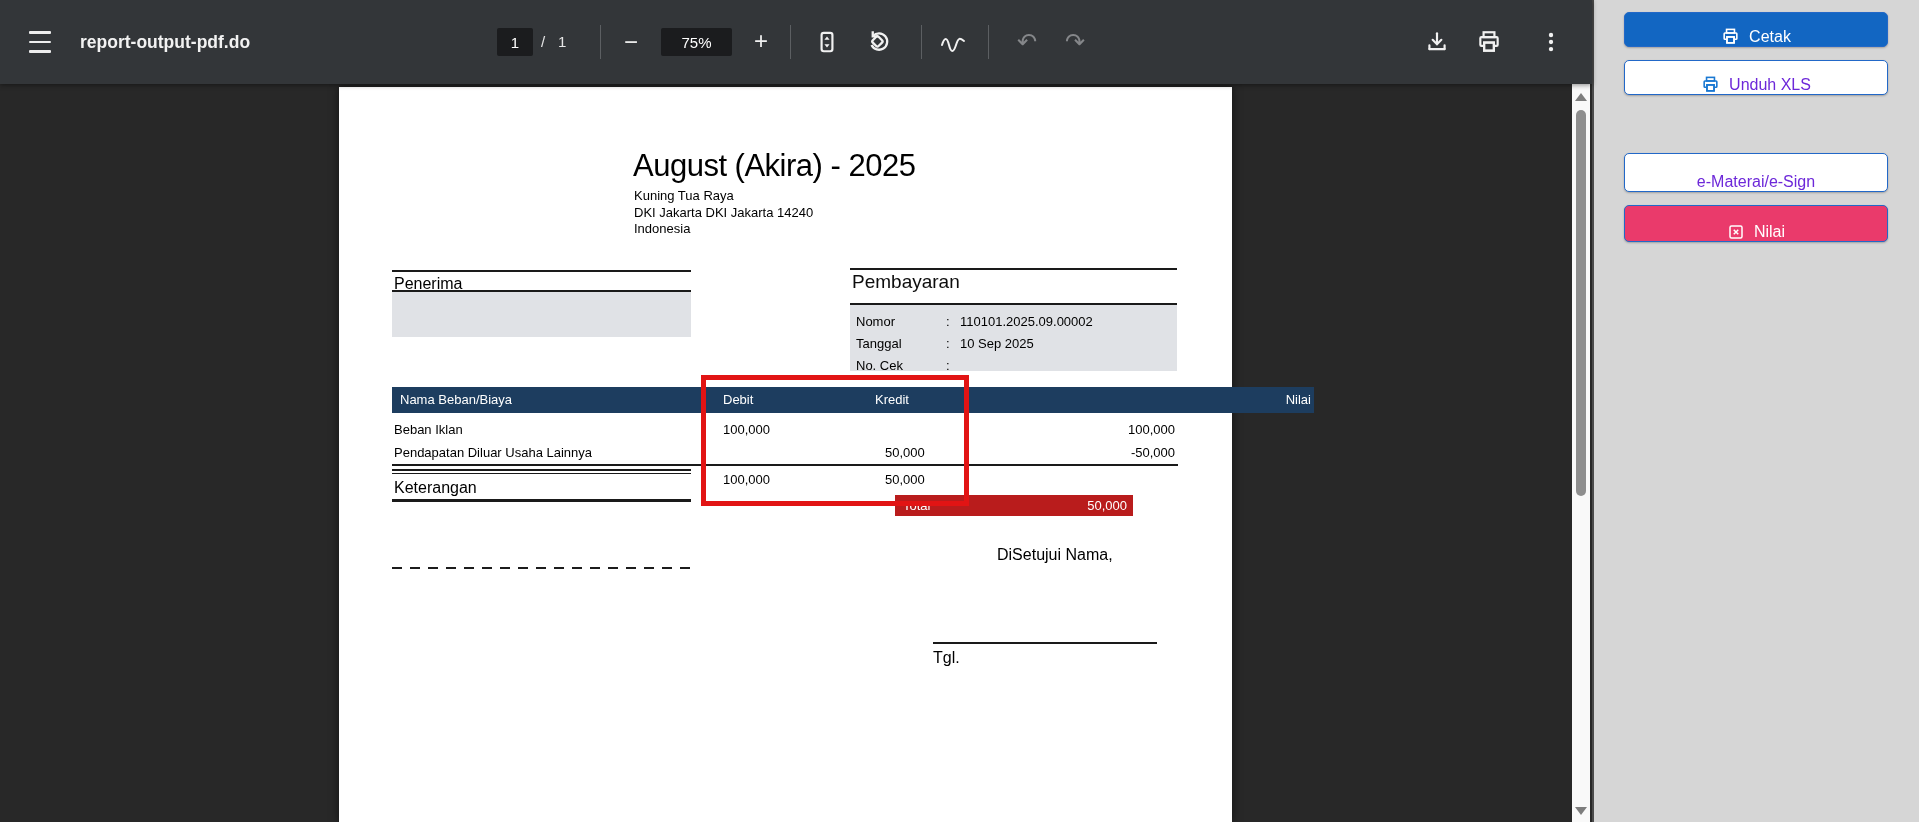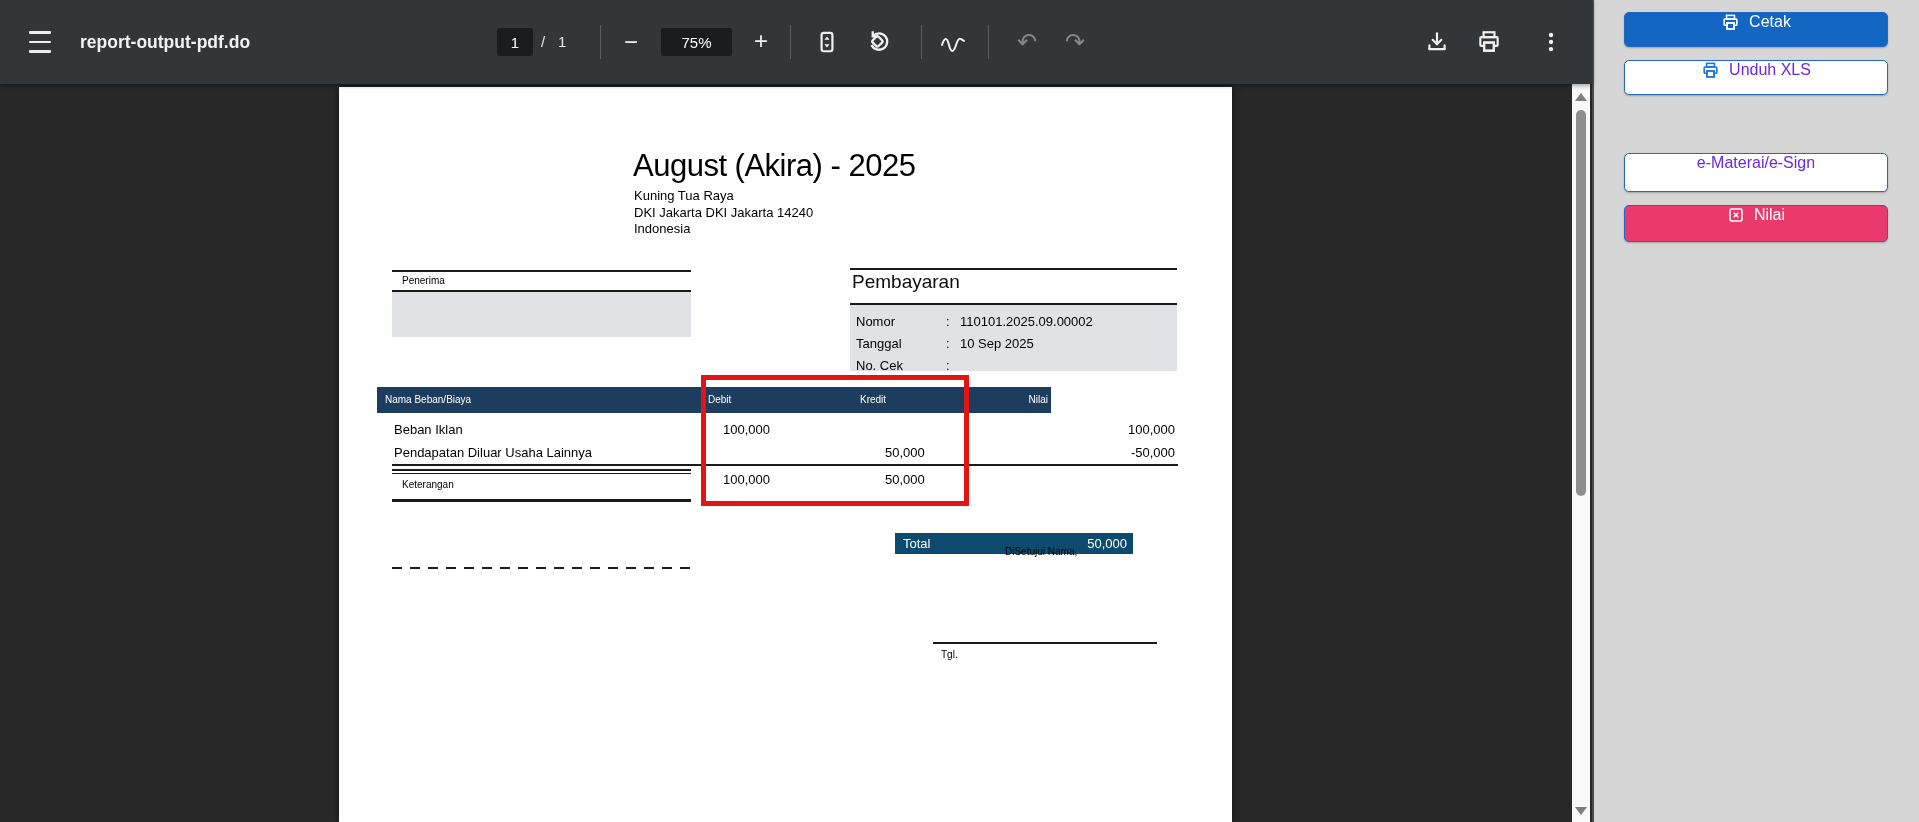--- a/index.html
+++ b/index.html
@@ -27,53 +27,53 @@
   .txtbtn { font-size:24px; font-weight:400; }
   .disabled { color:#85878a !important; }
   .undo-redo { font-size:24px; top:26px; width:34px; height:32px; }
 
   
   .page { position:absolute; left:339px; top:87px; width:893px; height:735px; background:#fff;
           box-shadow:0 0 8px rgba(0,0,0,.55); color:#000; }
   .rpt-title { position:absolute; left:294px; top:61px; font-size:31px; font-weight:normal; letter-spacing:-.5px; }
   .rpt-address { position:absolute; left:295px; top:101px; font-size:13px; line-height:16.5px; }
   .hline { position:absolute; background:#1a1a1a; }
-  .small { font-size:10px;margin-left:8px; }
+  .small { font-size:16px; }
   .graybox { position:absolute; background:#e0e2e6; }
   .pemb-head { position:absolute; left:513px; top:184px; font-size:19px; color:#0d0d0d; }
   .pemb-row { position:absolute; left:6px; width:315px; height:14px; font-size:13px; }
   .pemb-row .lbl { position:absolute; left:0; }
   .pemb-row .col { position:absolute; left:90px; }
   .pemb-row .val { position:absolute; left:104px; }
-  .thead { position:absolute; left:38px; top:300px; width:674px; height:26px; background:#1d3d5f;
-           color:#fff; font-size:10px; line-height:26px; }
+  .thead { position:absolute; left:53px; top:300px; width:922px; height:26px; background:#1d3d5f;
+           color:#fff; font-size:13px; line-height:26px; }
   .trow, .ttotals { position:absolute; left:53px; width:786px; height:18px; font-size:13px; }
   .cell { position:absolute; white-space:nowrap; }
   .c-name { left:2px; }  .c-name-h { left:8px; }
   .c-debit { left:331px; } .c-kredit-h { left:483px; } .c-kredit { left:493px; }
   .c-nilai { right:3px; text-align:right; }
   .redbox { position:absolute; left:362px; top:288px; width:268px; height:131px;
             border:5px solid #e21414; z-index:4; }
-  .totalbar { position:absolute; left:556px; top:446px; width:238px; height:21px; background:#0c4a6e;
+  .totalbar { position:absolute; left:556px; top:408px; width:238px; height:21px; background:#b91c1c;
               color:#fff; font-size:13px; line-height:21px; }
   .dashline { position:absolute; left:53px; top:480px; width:299px; height:2.4px;
               background:repeating-linear-gradient(90deg,#1c1c1c 0 10px,transparent 10px 18px); }
 
   
   .vscroll { position:absolute; left:1572px; top:84px; width:18px; height:738px; background:#f9f9f9; }
   .arr { position:absolute; left:3px; width:0; height:0; border-left:6px solid transparent;
          border-right:6px solid transparent; }
   .arr-up { top:9px; border-bottom:8px solid #7d7d7d; }
   .arr-dn { bottom:7px; border-top:8px solid #7d7d7d; }
   .thumb { position:absolute; left:4px; top:26px; width:10px; height:386px; background:#8e8e8e; border-radius:6px; }
 
   
   .side-divider { position:absolute; left:1592px; top:0; width:2px; height:822px; background:#4b4b4b; }
   .sidebar { position:absolute; left:1594px; top:0; width:325px; height:822px; background:#d6d6d6; }
-  .sbtn { position:absolute; left:30px; width:264px; border-radius:5px; display:flex; align-items:flex-start;
+  .sbtn { position:absolute; left:30px; width:264px; border-radius:5px; display:flex; align-items:flex-end;
           justify-content:center; gap:9px; font-size:16px; cursor:pointer;
           border:1.5px solid #2268c8; box-shadow:0 1px 2px rgba(0,0,0,.25); }
   .sbtn svg { display:block; }
   .btn-blue { background:#1266c2; color:#fff; }
   .btn-white { background:#ffffff; color:#6d28d9; }
   .btn-pink { background:#ea3a6b; color:#fff; }
 </style>
 </head>
 <body>
 

